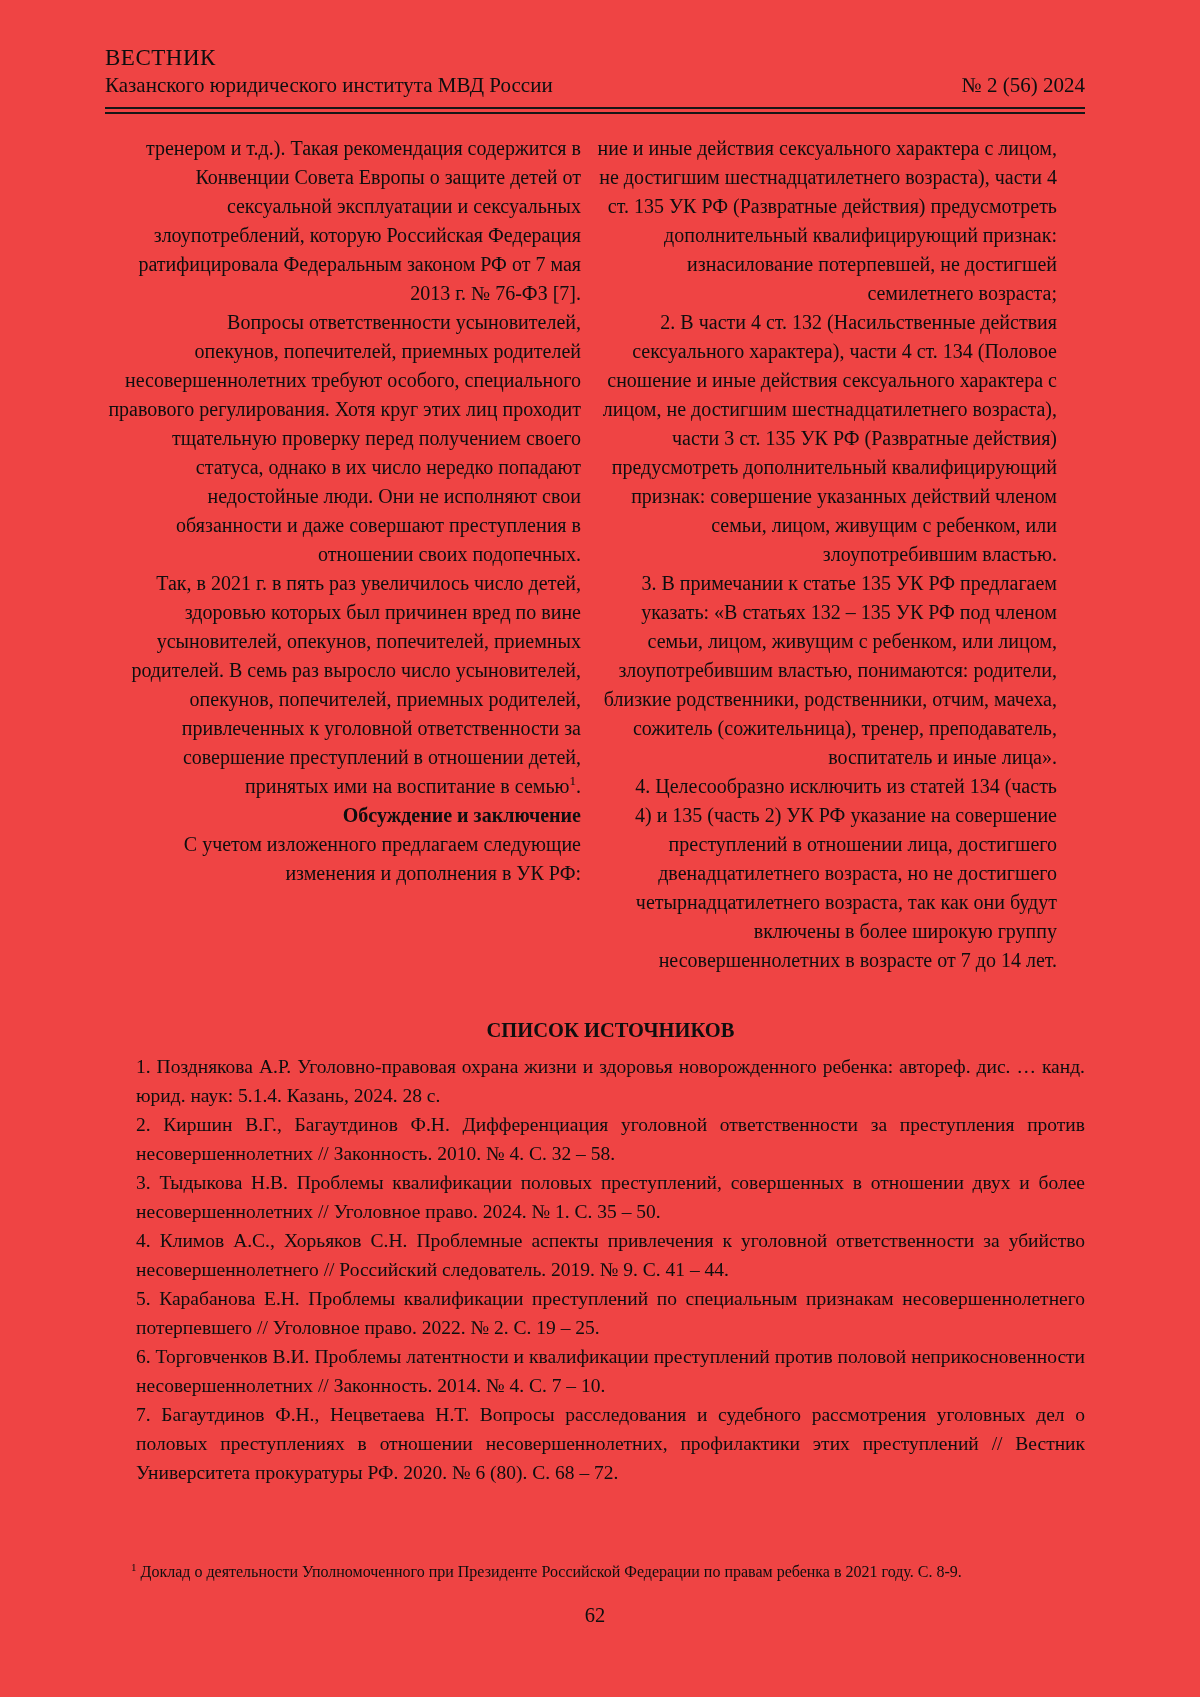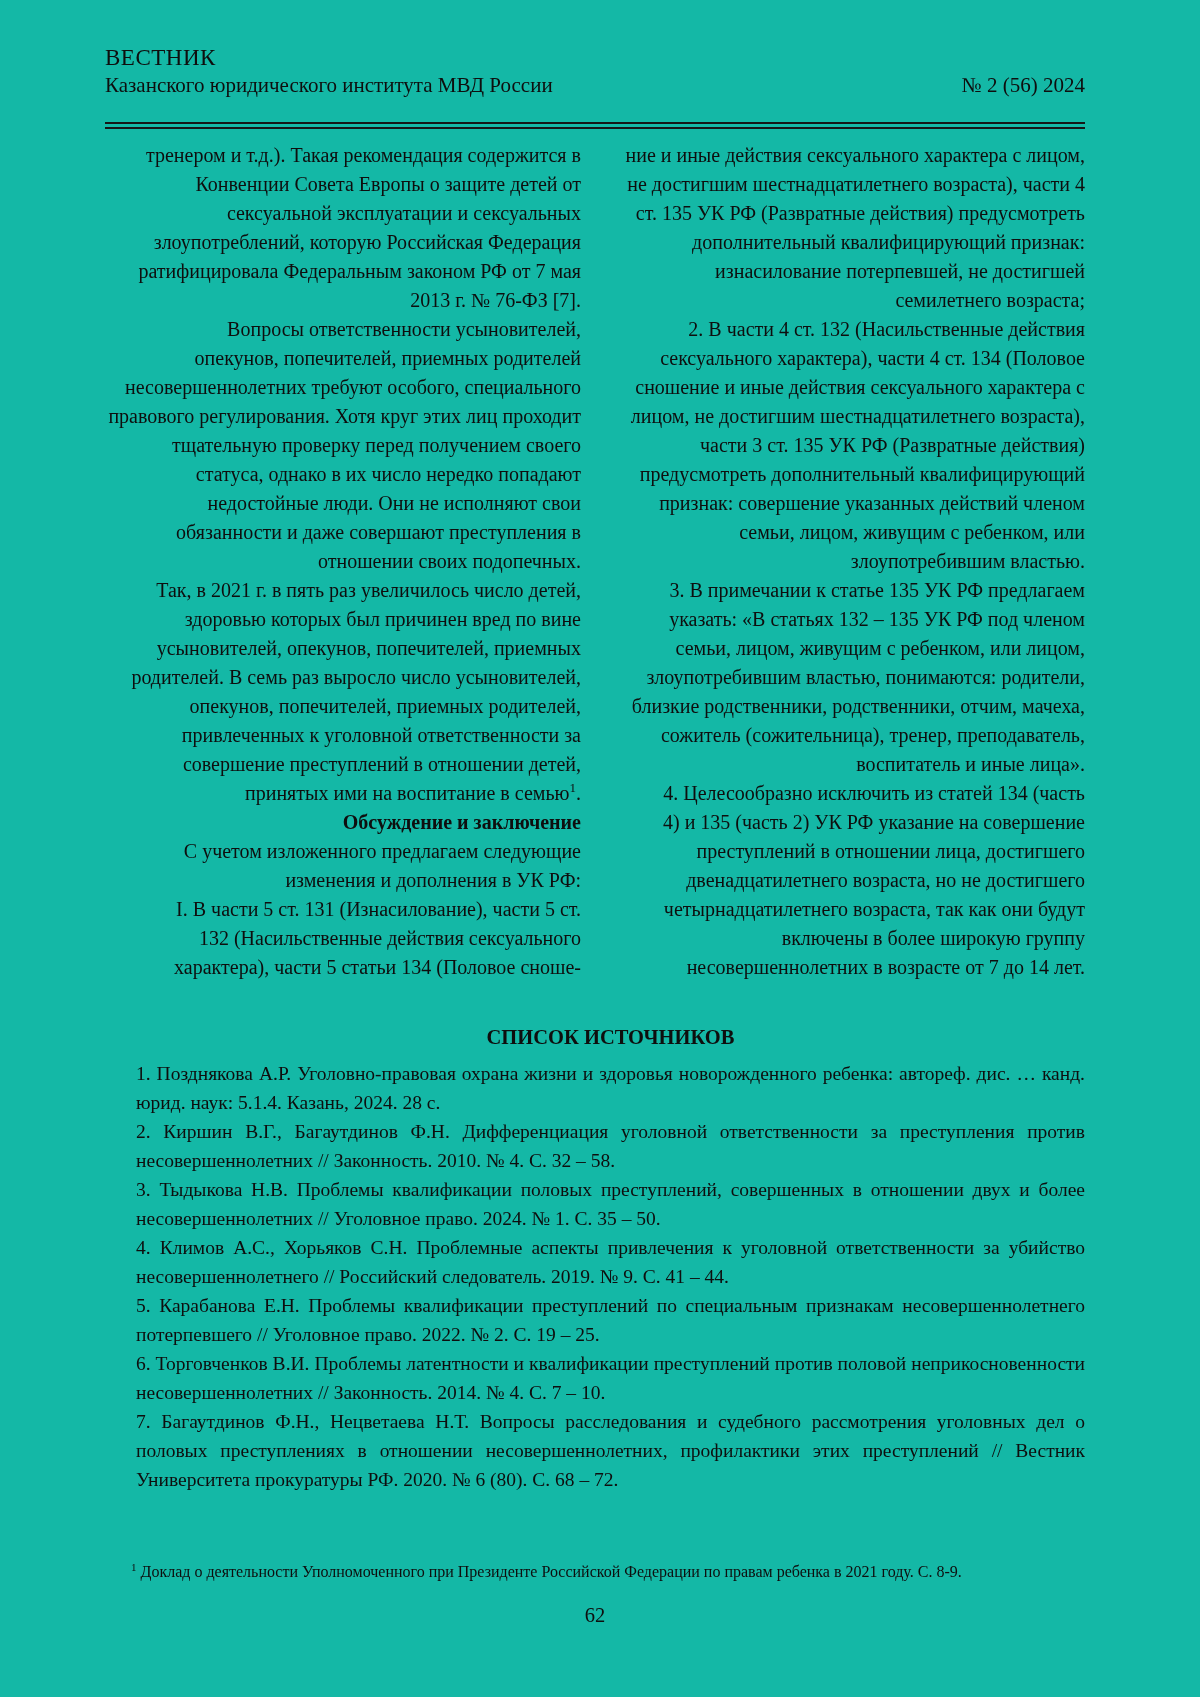--- a/index.html
+++ b/index.html
@@ -6,50 +6,49 @@
     margin: 0;
     padding: 0;
     background: #ffffff;
     color: #0e0e0e;
   }
   .page {
     position: relative;
     box-sizing: border-box;
     width: 1200px;
     height: 1697px;
-    background: #14b8a6;
+    background: #ef4444;
     padding: 44px 115px 70px 105px;
     display: flex;
     flex-direction: column;
     font-family: "Liberation Serif", "DejaVu Serif", serif;
   }
   
   .hdr-title {
     font-size: 23px;
     line-height: 28px;
     letter-spacing: 0.5px;
   }
   .hdr-row {
     display: flex;
     justify-content: space-between;
     align-items: baseline;
     font-size: 21px;
     line-height: 26px;
-    padding-bottom: 24px;
+    padding-bottom: 9px;
   }
   .double-rule {
     height: 3px;
     border-top: 2.5px solid #161616;
     border-bottom: 2.5px solid #161616;
   }
   
   .columns {
     display: flex;
-    gap: 28px;
-    margin-top: 12px;
+    margin-top: 20px;
   }
   .col {
     width: 476px;
     font-size: 20px;
     line-height: 29px;
     text-align: justify;
   }
   .col p {
     margin: 0;
     text-indent: 38px;
@@ -111,21 +110,20 @@
     <div class="double-rule"></div>
   </header>
 
   <main class="columns">
     <div class="col">
       <p class="noindent">тренером и т.д.). Такая рекомендация содержится в Конвенции Совета Европы о защите детей от сексуальной эксплуатации и сексуальных злоупотреблений, которую Российская Федерация ратифицировала Федеральным законом РФ от 7 мая 2013 г. № 76-ФЗ [7].</p>
       <p>Вопросы ответственности усыновителей, опекунов, попечителей, приемных родителей несовершеннолетних требуют особого, специального правового регулирования. Хотя круг этих лиц проходит тщательную проверку перед получением своего статуса, однако в их число нередко попадают недостойные люди. Они не исполняют свои обязанности и даже совершают преступления в отношении своих подопечных.</p>
       <p><span>Так, в 2021 г. в пять раз увеличилось число детей, здоровью которых был причинен вред по вине усыновителей, опекунов, попечителей, приемных родителей. В семь раз выросло число усыновителей, опекунов, попечителей, приемных родителей, привлеченных к уголовной ответственности за совершение преступлений в отношении детей, принятых ими на воспитание в семью</span><sup class="fn-mark">1</sup><span>.</span></p>
       <p class="subheading">Обсуждение и заключение</p>
       <p>С учетом изложенного предлагаем следующие изменения и дополнения в УК РФ:</p>
-      <p>I. В части 5 ст. 131 (Изнасилование), части 5 ст. 132 (Насильственные действия сексуального характера), части 5 статьи 134 (Половое сноше-</p>
     </div>
     <div class="col">
       <p class="noindent">ние и иные действия сексуального характера с лицом, не достигшим шестнадцатилетнего возраста), части 4 ст. 135 УК РФ (Развратные действия) предусмотреть дополнительный квалифицирующий признак: изнасилование потерпевшей, не достигшей семилетнего возраста;</p>
       <p>2. В части 4 ст. 132 (Насильственные действия сексуального характера), части 4 ст. 134 (Половое сношение и иные действия сексуального характера с лицом, не достигшим шестнадцатилетнего возраста), части 3 ст. 135 УК РФ (Развратные действия) предусмотреть дополнительный квалифицирующий признак: совершение указанных действий членом семьи, лицом, живущим с ребенком, или злоупотребившим властью.</p>
       <p>3. В примечании к статье 135 УК РФ предлагаем указать: «В статьях 132 – 135 УК РФ под членом семьи, лицом, живущим с ребенком, или лицом, злоупотребившим властью, понимаются: родители, близкие родственники, родственники, отчим, мачеха, сожитель (сожительница), тренер, преподаватель, воспитатель и иные лица».</p>
       <p>4. Целесообразно исключить из статей 134 (часть 4) и 135 (часть 2) УК РФ указание на совершение преступлений в отношении лица, достигшего двенадцатилетнего возраста, но не достигшего четырнадцатилетнего возраста, так как они будут включены в более широкую группу несовершеннолетних в возрасте от 7 до 14 лет.</p>
     </div>
   </main>
 
   <section class="sources">

